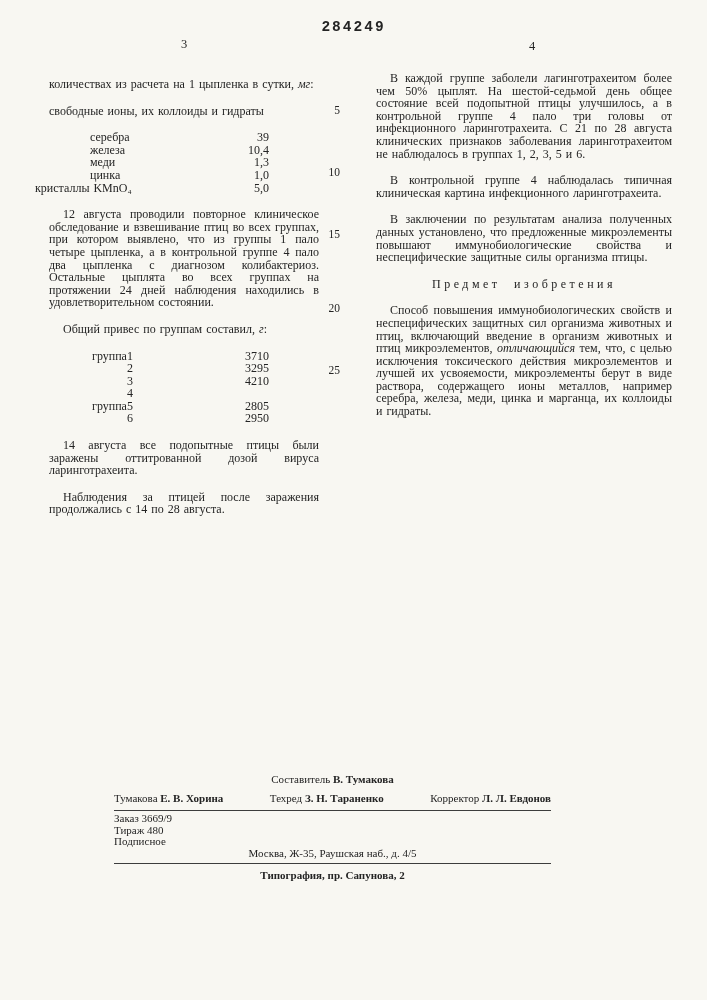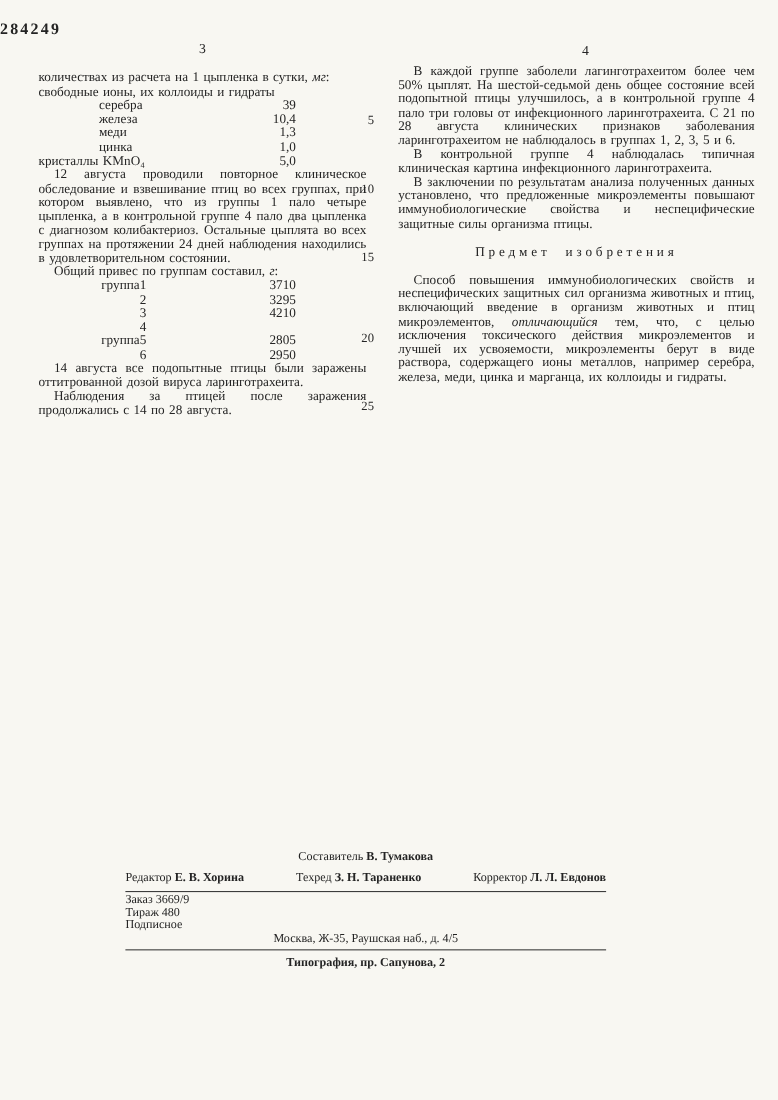--- a/index.html
+++ b/index.html
@@ -10,42 +10,44 @@
     height: 1000px;
     background: #f8f7f2;
     color: #242424;
     font-family: "Liberation Serif", "DejaVu Serif", serif;
     overflow: hidden;
   }
   .patent-number {
     position: absolute;
     top: 19px; left: 0;
     width: 707px;
+    text-align: center;
     font-weight: bold;
     font-size: 14.5px;
     letter-spacing: 2px;
+    font-family: Liberation Mono, monospace;
   }
   .col-page-num {
     position: absolute;
     font-size: 12.5px;
   }
   .col-page-num.left { left: 181px; top: 37px; }
   .col-page-num.right { left: 529px; top: 39px; }
 
   .col {
     position: absolute;
     font-size: 12px;
     line-height: 12.6px;
     text-align: justify;
     word-spacing: 1px;
     hyphens: auto;
   }
   .col-left  { left: 35px;  top: 64px; width: 298px; }
   .col-right { left: 362px; top: 58px; width: 324px; }
-  .col p { margin: 0; }
+  .col p { margin: 14px; }
   .col p.indent { text-indent: 14px; }
   .italic { font-style: italic; }
 
   
   .min-row { position: relative; height: 12.6px; }
   .min-label { position: absolute; left: 55px; white-space: nowrap; }
   .min-label.flush { left: 0; }
   .min-val { position: absolute; left: 192px; width: 42px; text-align: right; }
 
   
@@ -179,21 +181,21 @@
     <p class="indent">В каждой группе заболели лагинготрахеитом более чем 50% цыплят. На шестой-седьмой день общее состояние всей подопытной птицы улучшилось, а в контрольной группе 4 пало три головы от инфекционного ларинготрахеита. С 21 по 28 августа клинических признаков заболевания ларинготрахеитом не наблюдалось в группах 1, 2, 3, 5 и 6.</p>
     <p class="indent">В контрольной группе 4 наблюдалась типичная клиническая картина инфекционного ларинготрахеита.</p>
     <p class="indent">В заключении по результатам анализа полученных данных установлено, что предложенные микроэлементы повышают иммунобиологические свойства и неспецифические защитные силы организма птицы.</p>
     <p class="claims-heading">Предмет изобретения</p>
     <p class="indent"><span>Способ повышения иммунобиологических свойств и неспецифических защитных сил организма животных и птиц, включающий введение в организм животных и птиц микроэлементов, </span><span class="italic">отличающийся</span><span> тем, что, с целью исключения токсического действия микроэлементов и лучшей их усвояемости, микроэлементы берут в виде раствора, содержащего ионы металлов, например серебра, железа, меди, цинка и марганца, их коллоиды и гидраты.</span></p>
   </div>
 
   <div class="footer">
     <div class="center"><span>Составитель </span><span class="bold">В. Тумакова</span></div>
     <div class="spread f-row2">
-      <span><span>Редактор </span><span class="bold">Е. В. Хорина</span></span>
+      <span><span>Тумакова </span><span class="bold">Е. В. Хорина</span></span>
       <span><span>Техред </span><span class="bold">З. Н. Тараненко</span></span>
       <span><span>Корректор </span><span class="bold">Л. Л. Евдонов</span></span>
     </div>
     <hr class="f-rule">
     <div class="spread f-row3">
       <span>Заказ 3669/9</span>
       <span>Тираж 480</span>
       <span>Подписное</span>
     </div>
     <div class="center">Москва, Ж-35, Раушская наб., д. 4/5</div>

